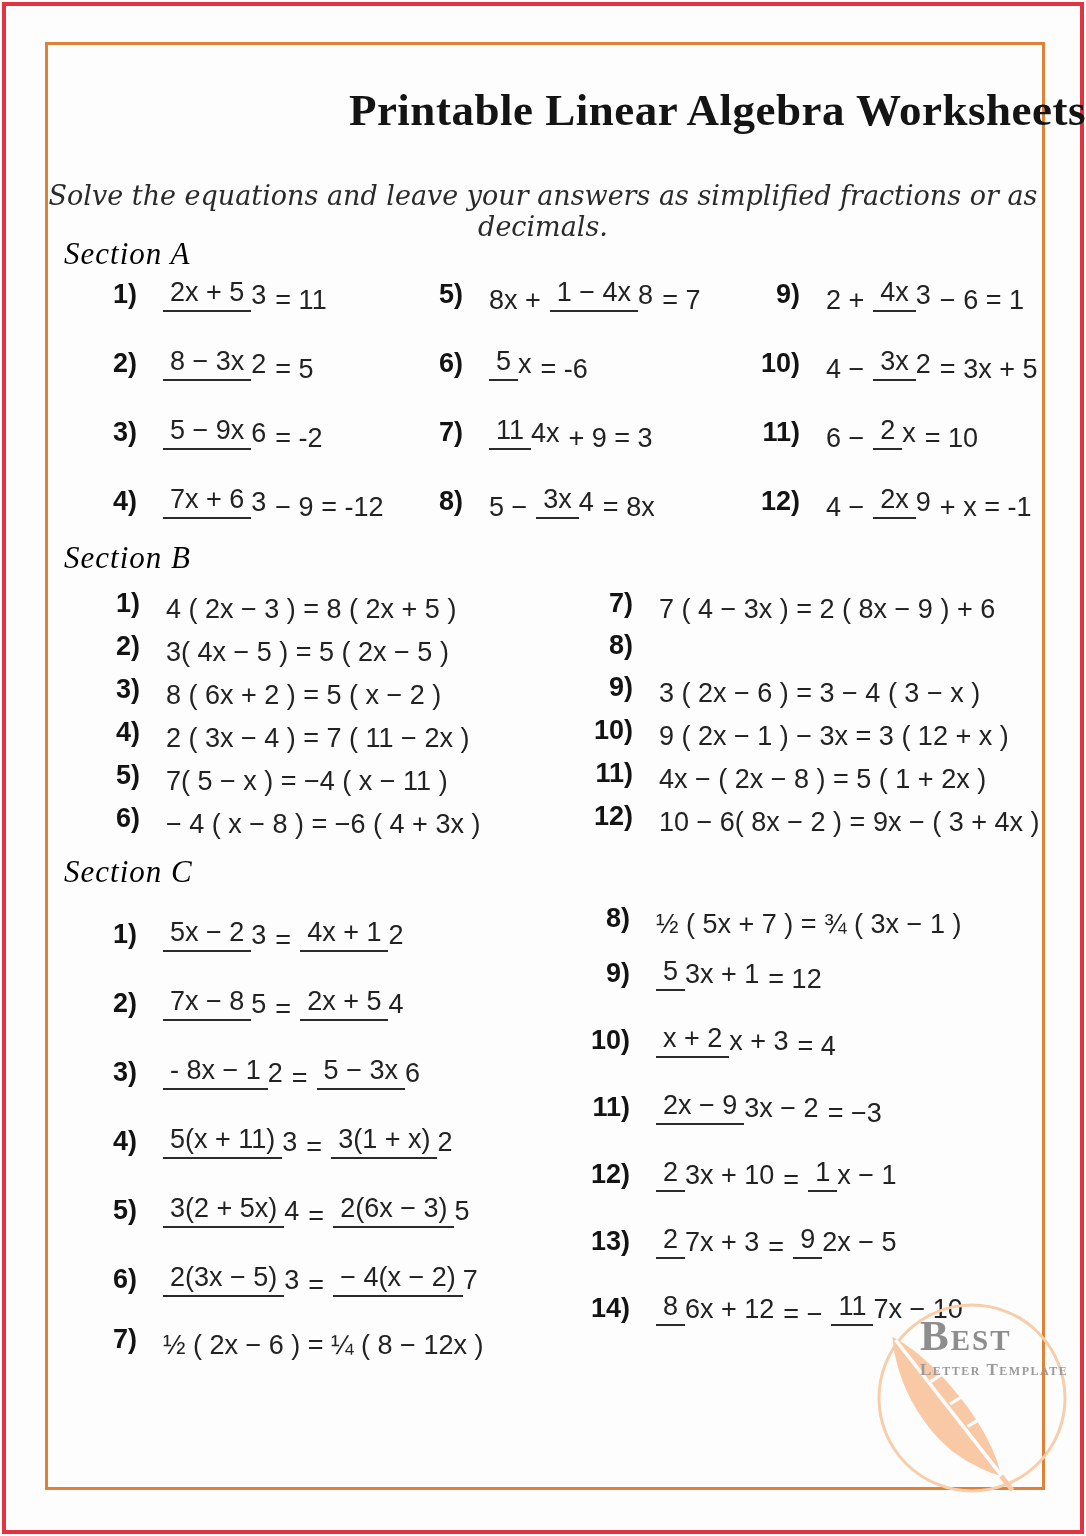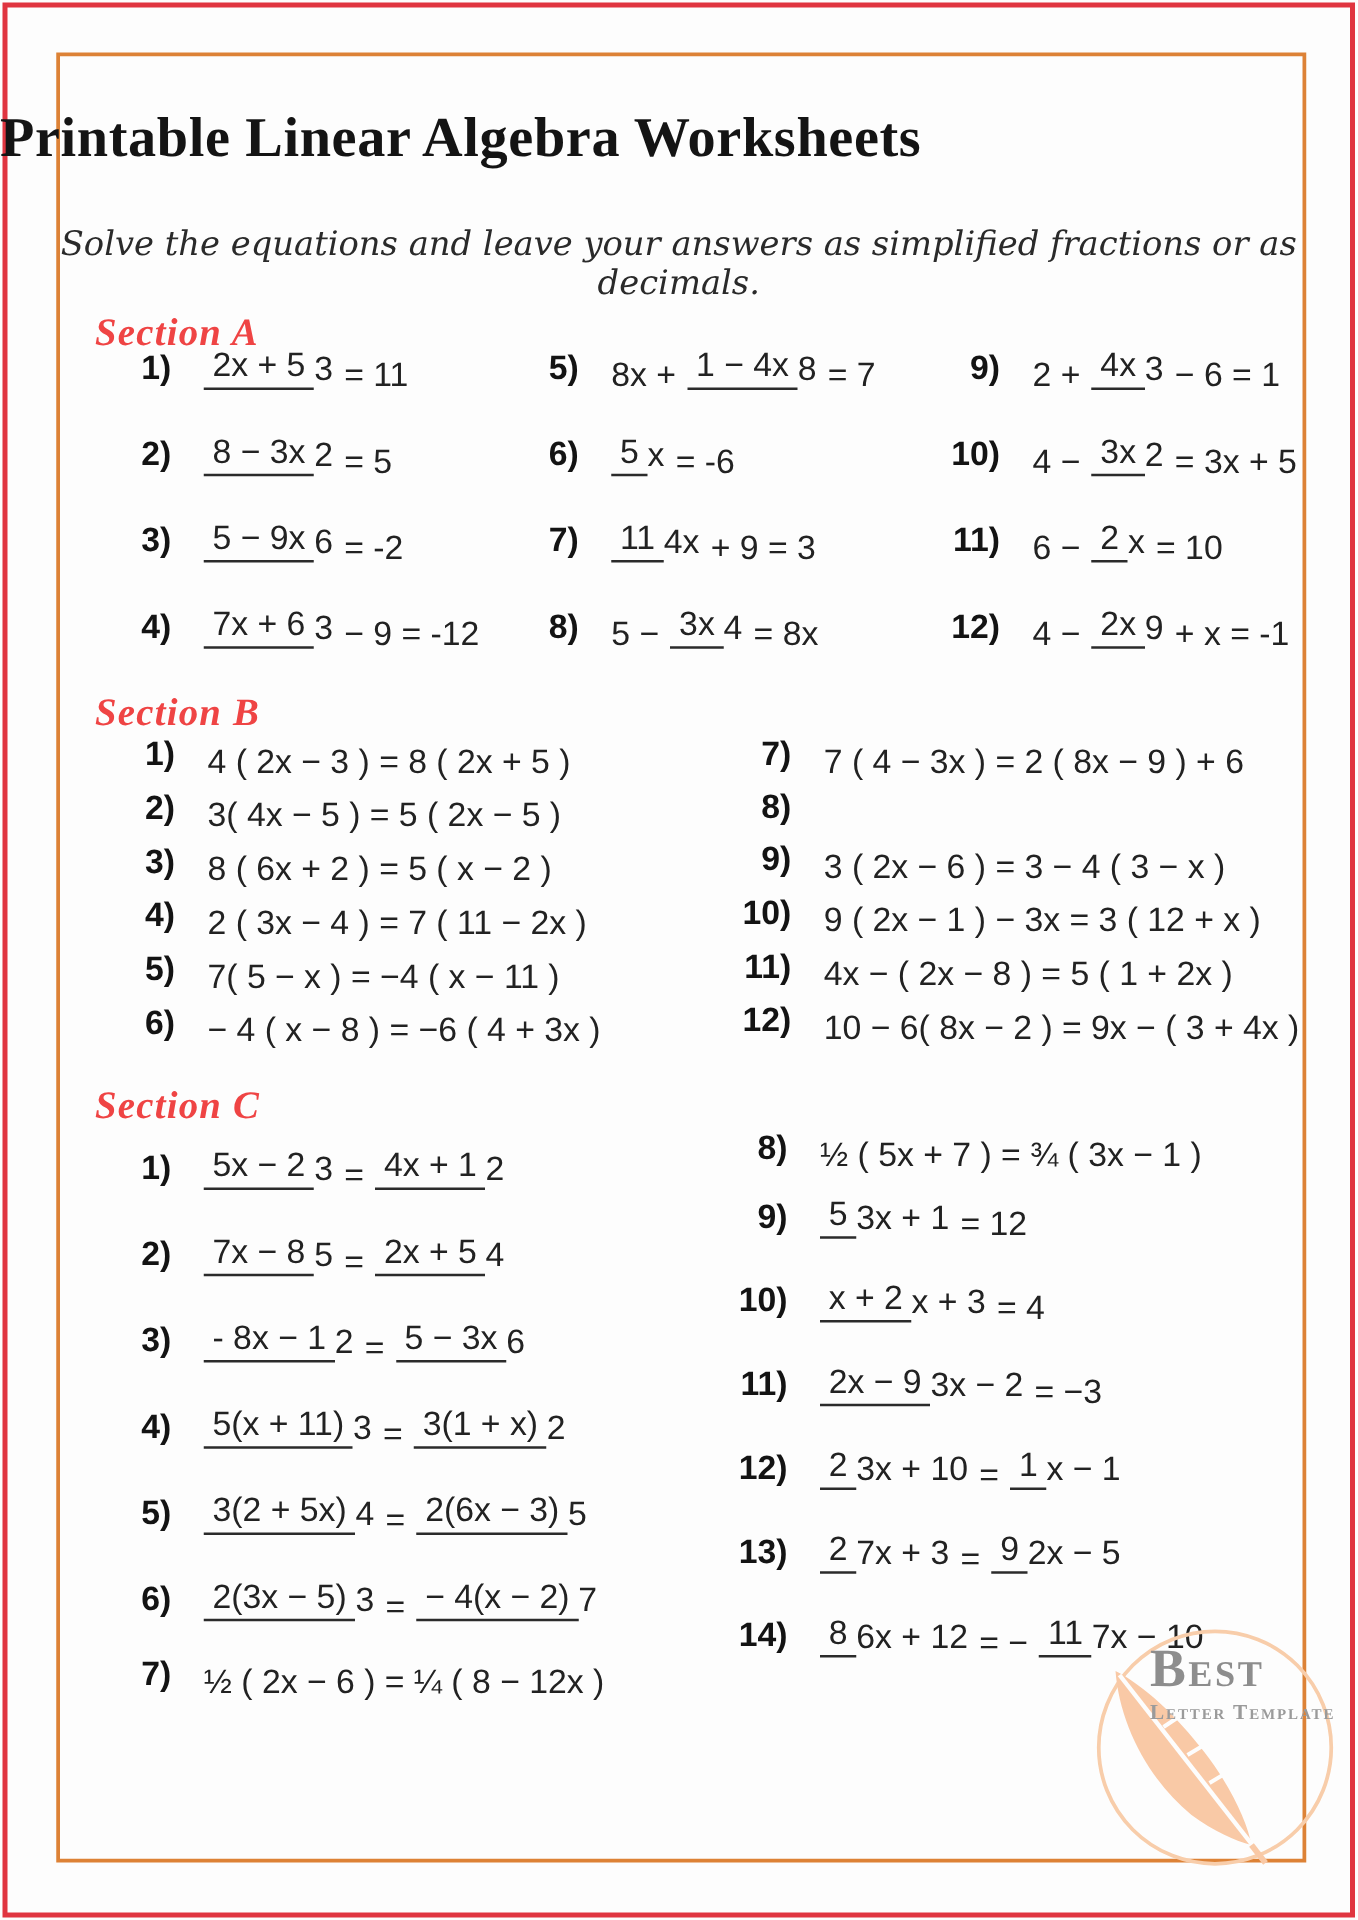--- a/index.html
+++ b/index.html
@@ -11,34 +11,34 @@
   .border-red {
     position:absolute; left:2px; top:2px; right:2px; bottom:2px;
     border:4px solid #e03540; z-index:1; pointer-events:none;
   }
   .border-orange {
     position:absolute; left:45px; top:42px; right:41px; bottom:46px;
     border:3px solid #dd8236; z-index:1; pointer-events:none;
   }
   .title {
     position:absolute; left:0; right:0; top:84px; margin:0;
-    text-align:left; z-index:2;
+    text-align:right; z-index:2;
     font-family:"Liberation Serif", serif; font-weight:bold;
     font-size:45px; letter-spacing:0.5px; color:#141414;
   }
   .subtitle {
     position:absolute; left:0; right:0; top:180px; margin:0;
     text-align:center; z-index:2;
     font-family:"DejaVu Serif", serif; font-style:italic;
     font-size:27px; color:#2a2a2a;
   }
   .sec-h {
-    position:absolute; margin:12px; z-index:2;
-    font-family:"Liberation Serif", serif; font-style:italic; font-weight:bold;
-    font-size:31px; letter-spacing:1px; color:#ef4444;
+    position:absolute; margin:0; z-index:2;
+    font-family:"Liberation Serif", serif; font-style:italic; font-weight:normal;
+    font-size:31px; letter-spacing:1px; color:#000000;
   }
   #secA-h { left:64px; top:236px; }
   #secB-h { left:64px; top:540px; }
   #secC-h { left:64px; top:854px; }
 
   .col { position:absolute; z-index:2; display:flex; flex-direction:column; }
   #colA0 { left:82px;  top:260px; width:335px; }
   #colA1 { left:408px; top:260px; width:335px; }
   #colA2 { left:745px; top:260px; width:335px; }
   #colB0 { left:85px;  top:582px; width:470px; }

